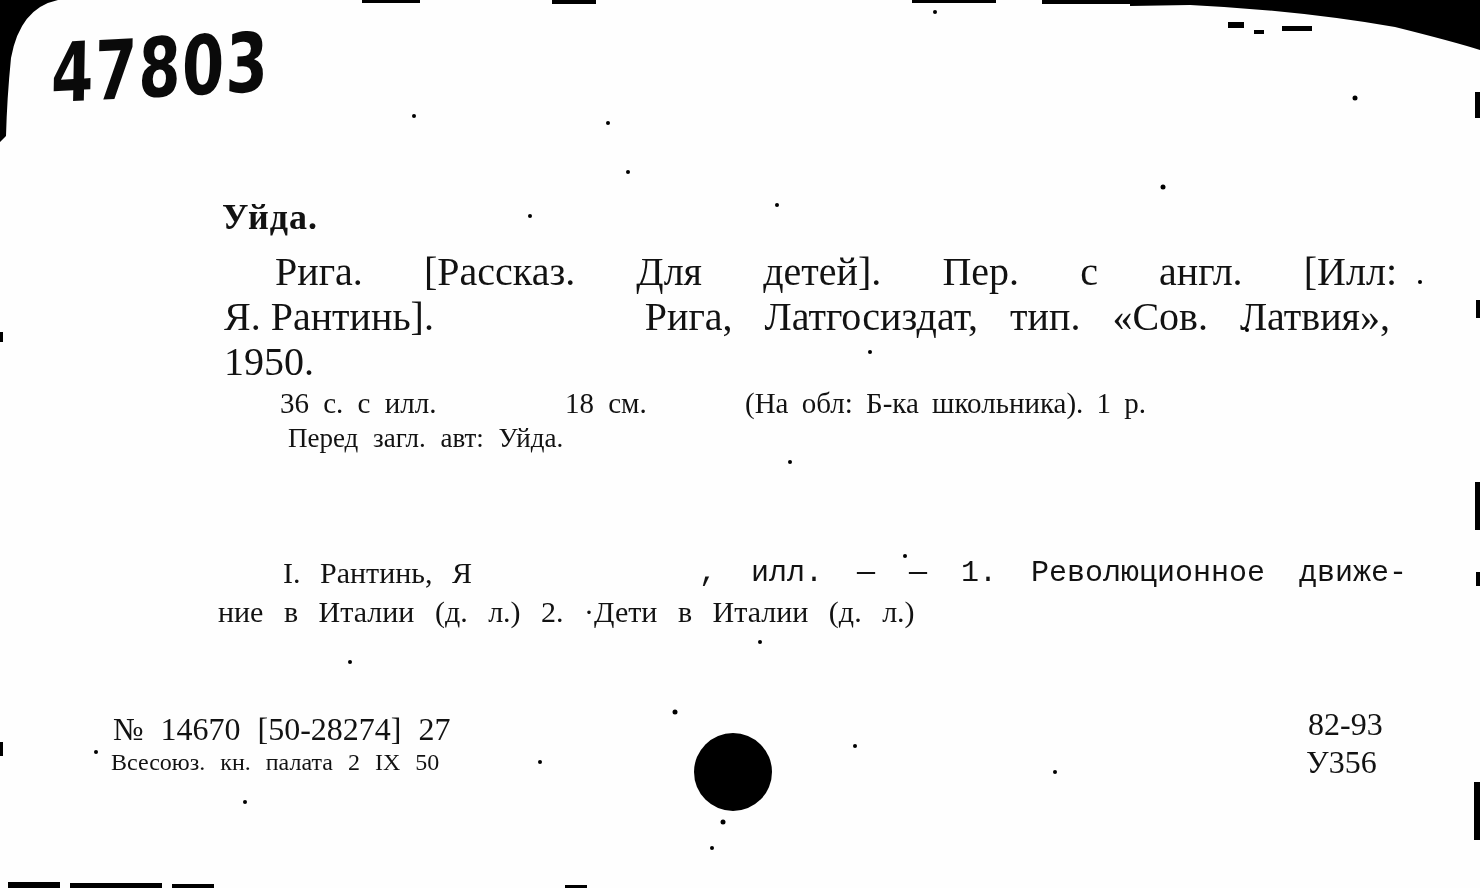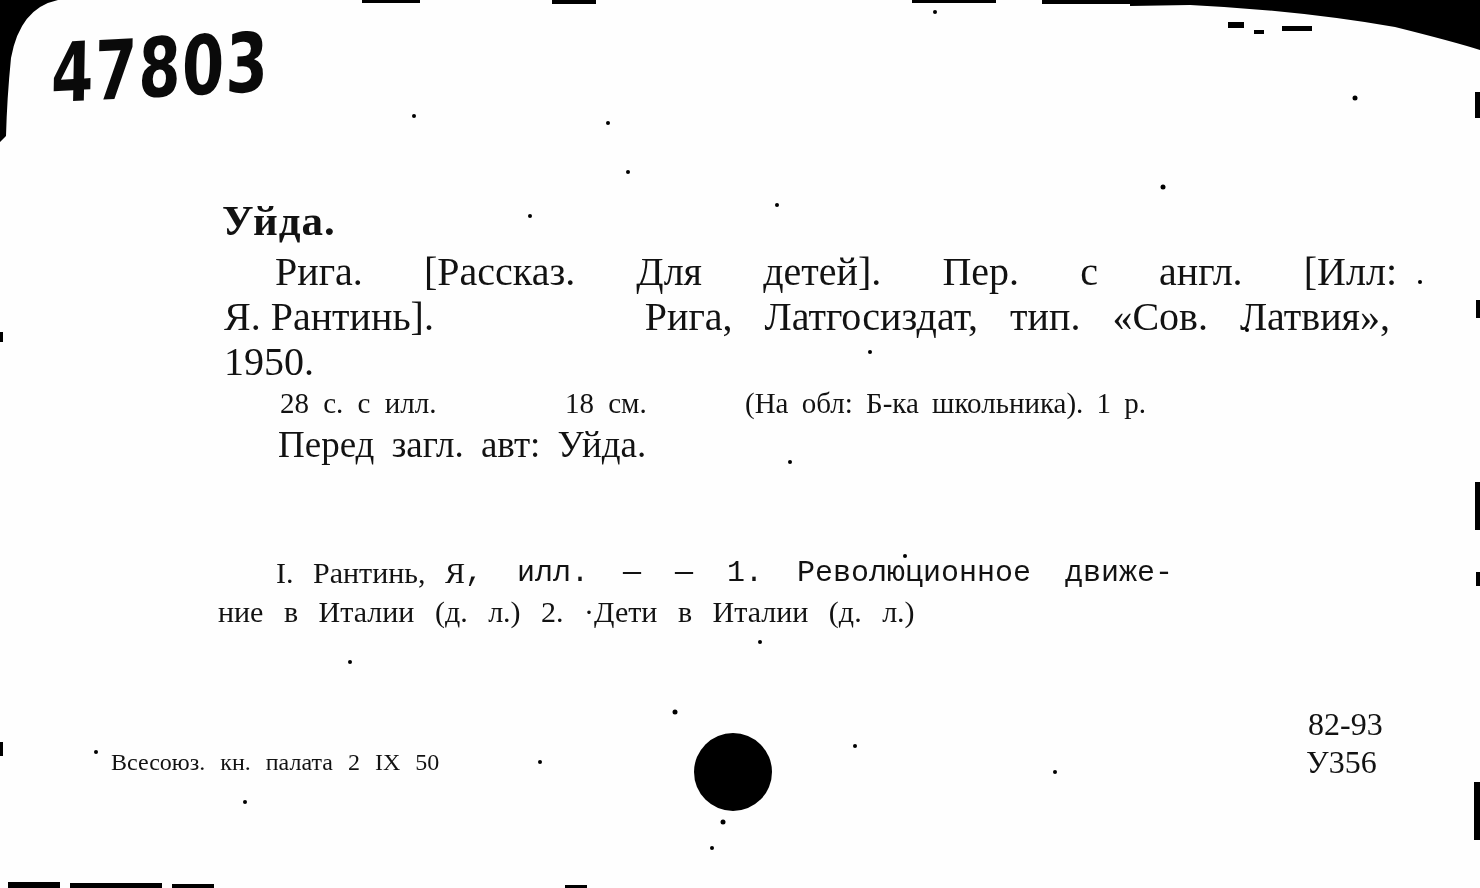--- a/index.html
+++ b/index.html
@@ -23,21 +23,21 @@
     font-size: 82px;
     letter-spacing: 2px;
     transform: rotate(-3deg) skewX(-4deg) scaleX(0.74);
     transform-origin: left top;
     color: #0a0a0a;
   }
 
   
   .heading {
     left: 222px; top: 196px;
-    font-size: 43px; font-weight: 700;
+    font-size: 36px; font-weight: 700;
     letter-spacing: 1px;
   }
   .title-line-1 {
     left: 275px; top: 249px; width: 1122px;
     font-size: 40px; line-height: 45px;
     text-align: justify;
     text-align-last: justify;
     white-space: nowrap;
   }
   .title-line-2 {
@@ -50,29 +50,29 @@
   .title-line-3 {
     left: 224px; top: 339px;
     font-size: 40px; line-height: 45px;
   }
 
   .collation { left: 280px; top: 387px; width: 1100px; height: 37px; font-size: 29px; }
   .collation .pages  { position: absolute; left: 0; top: 0; word-spacing: 7px; }
   .collation .size   { position: absolute; left: 285px; top: 0; word-spacing: 7px; }
   .collation .series { position: absolute; left: 465px; top: 0; word-spacing: 6px; }
   .note {
-    left: 278px; top: 423px;
-    font-size: 37px; word-spacing: 8px; text-align: center;
+    left: 288px; top: 423px;
+    font-size: 27px; word-spacing: 8px; text-align: center;
   }
 
   
   .tracing-1 {
-    left: 276px; top: 554px; width: 1124px;
+    left: 283px; top: 554px; width: 1124px;
     font-size: 30px; line-height: 38px;
-    display: flex; 
+    display: flex; justify-content: space-between;
     white-space: nowrap;
   }
   .tracing-1 .seg-left { word-spacing: 12px; }
   .tracing-1 .seg-right { word-spacing: 16px; font-family: Liberation Mono, monospace; }
   .tracing-2 {
     left: 218px; top: 593px;
     font-size: 30px; line-height: 38px;
     word-spacing: 13px;
   }
 
@@ -104,34 +104,35 @@
   <div class="abs title-line-1">Рига. [Рассказ. Для детей]. Пер. с англ. [Илл:</div>
 
   <div class="abs title-line-2">
     <span class="seg-left">Я. Рантинь].</span>
     <span class="seg-right">Рига, Латгосиздат, тип. «Сов. Латвия»,</span>
   </div>
 
   <div class="abs title-line-3">1950.</div>
 
   <div class="abs collation">
-    <span class="pages">28 с. с илл.</span>
+    <span class="pages">36 с. с илл.</span>
     <span class="size">18 см.</span>
     <span class="series">(На обл: Б-ка школьника). 1 р.</span>
   </div>
 
   <div class="abs note">Перед загл. авт: Уйда.</div>
 
   <div class="abs tracing-1">
     <span class="seg-left">I. Рантинь, Я</span>
     <span class="seg-right">, илл. — — 1. Революционное движе-</span>
   </div>
 
   <div class="abs tracing-2">ние в Италии (д. л.) 2. ·Дети в Италии (д. л.)</div>
 
+  <div class="abs footer-left-1">№ 14670 [50-28274] 27</div>
 
   <div class="abs footer-left-2">Всесоюз. кн. палата 2 IX 50</div>
 
   <div class="abs footer-right-1">82-93</div>
 
   <div class="abs footer-right-2">У356</div>
 
   <div class="abs punch-hole"></div>
 
   <svg class="artifacts" width="1480" height="888" viewBox="0 0 1480 888">

